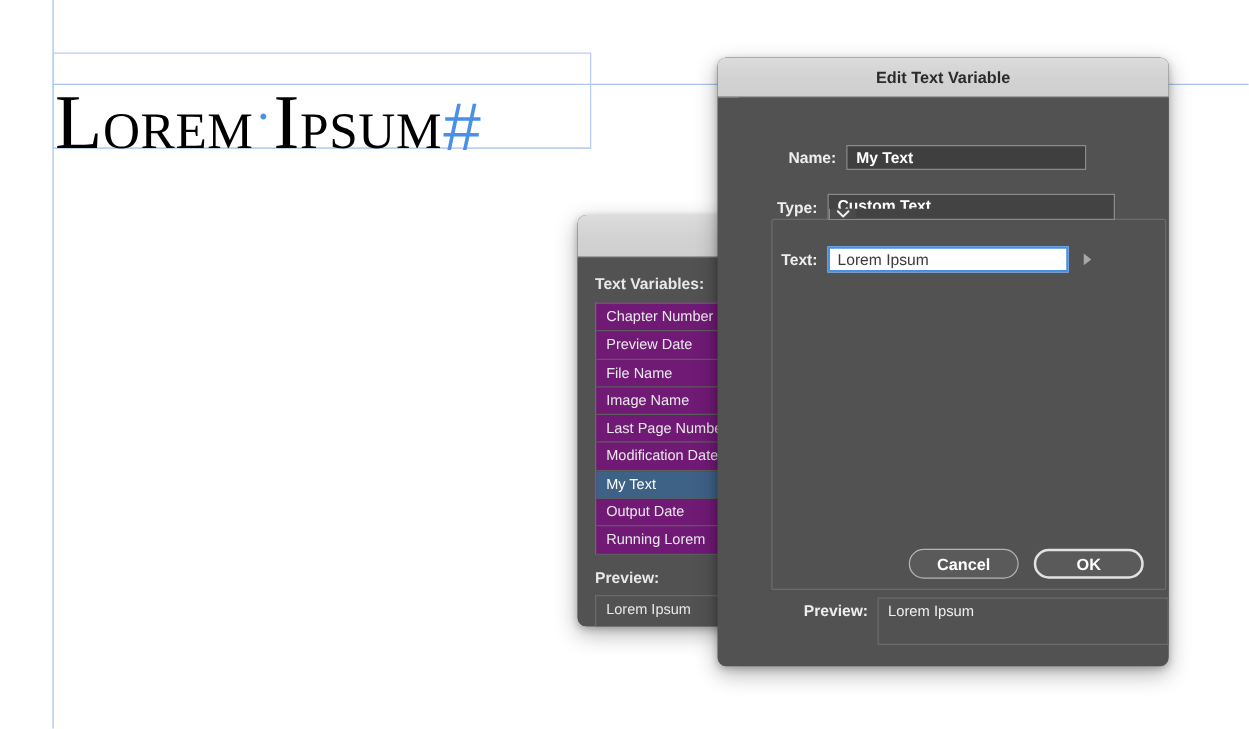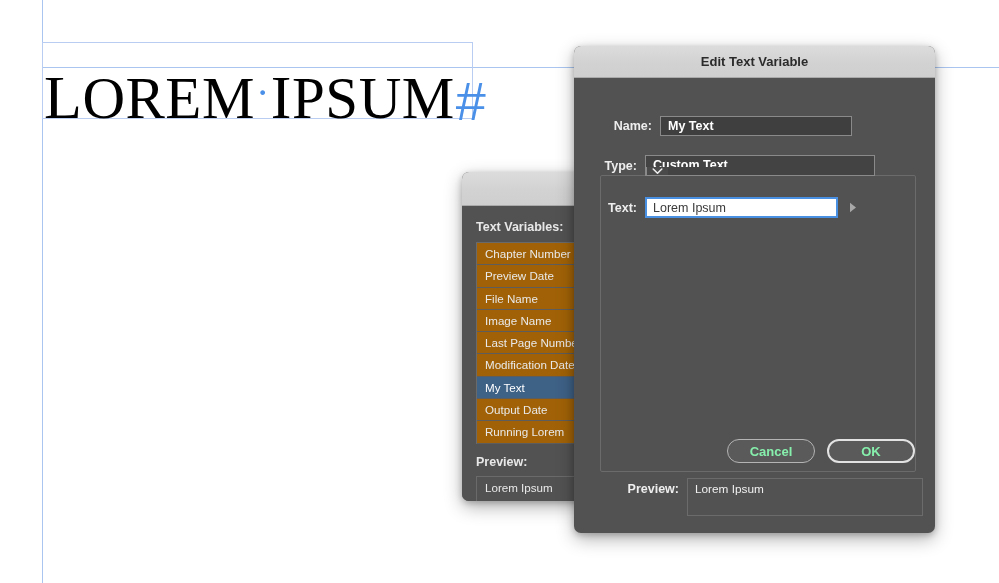--- a/index.html
+++ b/index.html
@@ -54,21 +54,21 @@
     font-size: 62px;
     line-height: 62px;
     color: #000000;
     white-space: nowrap;
     letter-spacing: 0.5px;
   }
   #doc-headline .cap {
     font-size: 62px;
   }
   #doc-headline .sc {
-    font-size: 59px;
+    font-size: 41px;
   }
   .space-dot {
     display: inline-block;
     width: 16px;
     text-align: center;
     color: #4a90e8;
     font-size: 40px;
     vertical-align: 12px;
   }
   .end-mark {
@@ -123,21 +123,21 @@
   .bp-label {
     color: #e8e8e8;
     font-size: 12.5px;
     font-weight: bold;
     margin: 0 0 8px 14px;
   }
   .var-list {
     margin: 0 14px;
     border: 1px solid #6a6a6a;
     border-bottom: none;
-    background: #a16207;
+    background: #701a75;
   }
   .var-item {
     height: 21.3px;
     line-height: 21.3px;
     padding-left: 8px;
     font-size: 11.6px;
     color: #e9e9e9;
     border-bottom: 1px solid #5d5d5d;
     white-space: nowrap;
     overflow: hidden;
@@ -167,20 +167,21 @@
   #dialog {
     left: 574px;
     top: 46px;
     width: 361px;
     height: 487px;
   }
   #dialog .panel-body {
     padding: 16px;
     position: relative;
     height: 372px;
+    margin-left: 17px;
   }
 
   .row {
     display: flex;
     align-items: center;
   }
   .field-label {
     color: #eeeeee;
     font-size: 12.5px;
     font-weight: bold;
@@ -323,21 +324,21 @@
     bottom: 19px;
     display: flex;
     gap: 12px;
   }
   .btn {
     width: 88px;
     height: 24px;
     border-radius: 12px;
     background: #5a5a5a;
     border: 1px solid #b4b4b4;
-    color: #86efac;
+    color: #ffffff;
     font-size: 13px;
     font-weight: bold;
     display: flex;
     align-items: center;
     justify-content: center;
     cursor: pointer;
     box-sizing: border-box;
     font-family: "Liberation Sans", sans-serif;
   }
   .btn.default {

